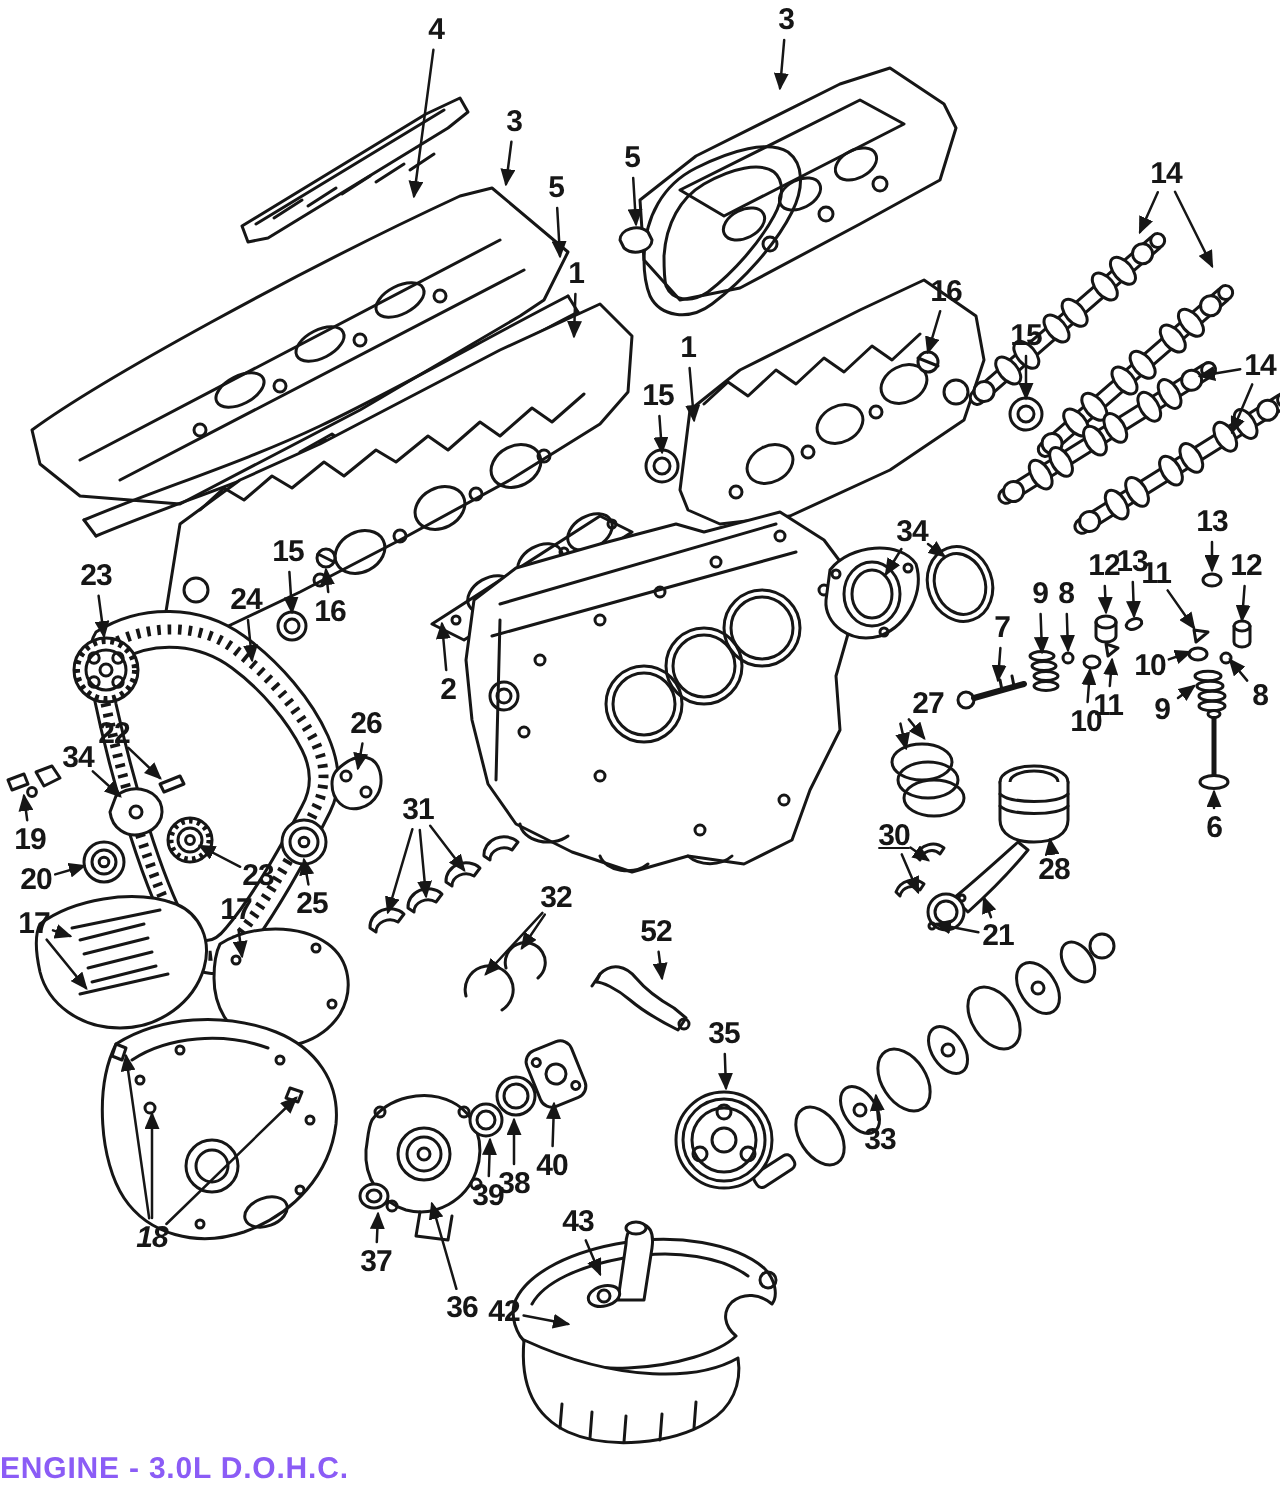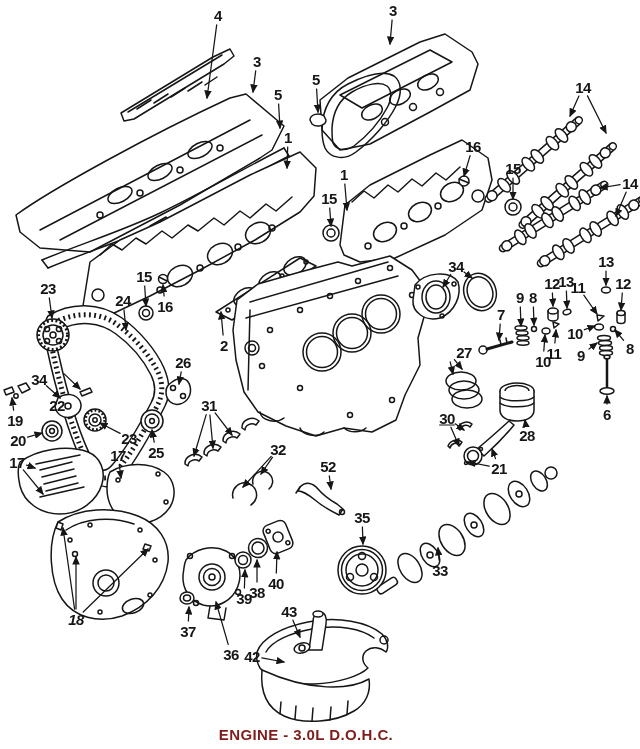--- a/index.html
+++ b/index.html
@@ -12,22 +12,22 @@
   #engine-art { position:absolute; left:0; top:0; }
   #callout-layer { position:absolute; left:0; top:0; width:640px; height:749px; pointer-events:none; }
   .callout {
     position:absolute; transform:translate(-50%,-50%);
     font-family:"Liberation Sans", sans-serif;
     font-weight:bold; font-size:15px; letter-spacing:-0.5px;
     color:#161616; white-space:nowrap;
   }
   #caption {
     position:absolute; left:0; top:726px; width:612px;
-    text-align:center; font-weight:bold; font-size:15px;
-    letter-spacing:0.4px; color:#7f1d1d;
+    text-align:left; font-weight:bold; font-size:15px;
+    letter-spacing:0.4px; color:#8b5cf6;
   }
   #leader-lines line { stroke:#161616; stroke-width:1.25; }
 </style>
 </head>
 <body>
 
 <div id="canvas">
 
 <svg id="engine-art" width="640" height="749" viewBox="0 0 640 749" stroke="#161616" fill="none" stroke-width="1.5" stroke-linecap="round" stroke-linejoin="round">
   <defs>
@@ -506,21 +506,21 @@
       <div class="callout" style="left: 513px; top: 168px;">15</div>
       <div class="callout" style="left: 630px; top: 183px;">14</div>
       <div class="callout" style="left: 344px; top: 174px;">1</div>
       <div class="callout" style="left: 329px; top: 198px;">15</div>
       <div class="callout" style="left: 48px; top: 288px;">23</div>
       <div class="callout" style="left: 144px; top: 276px;">15</div>
       <div class="callout" style="left: 165px; top: 306px;">16</div>
       <div class="callout" style="left: 123px; top: 300px;">24</div>
       <div class="callout" style="left: 224px; top: 345px;">2</div>
       <div class="callout" style="left: 183px; top: 362px;">26</div>
-      <div class="callout" style="left: 57px; top: 367px; margin-top: 38px;">22</div>
+      <div class="callout" style="left: 57px; top: 367px;">22</div>
       <div class="callout" style="left: 39px; top: 379px;">34</div>
       <div class="callout" style="left: 15px; top: 420px;">19</div>
       <div class="callout" style="left: 18px; top: 440px;">20</div>
       <div class="callout" style="left: 129px; top: 438px;">23</div>
       <div class="callout" style="left: 156px; top: 452px;">25</div>
       <div class="callout" style="left: 209px; top: 405px;">31</div>
       <div class="callout" style="left: 278px; top: 449px;">32</div>
       <div class="callout" style="left: 17px; top: 462px;">17</div>
       <div class="callout" style="left: 118px; top: 455px;">17</div>
       <div class="callout" style="left: 456px; top: 266px;">34</div>

